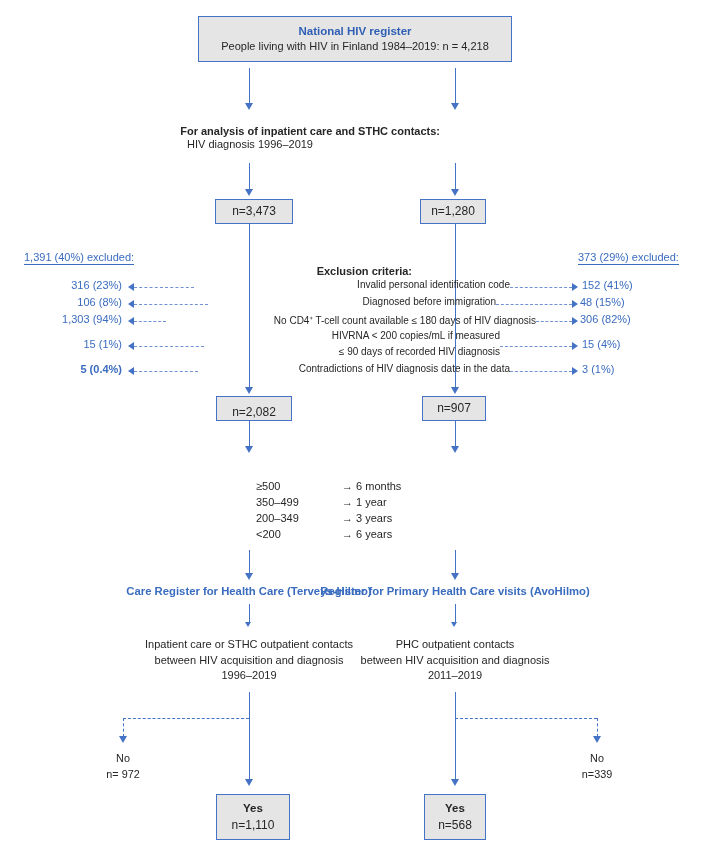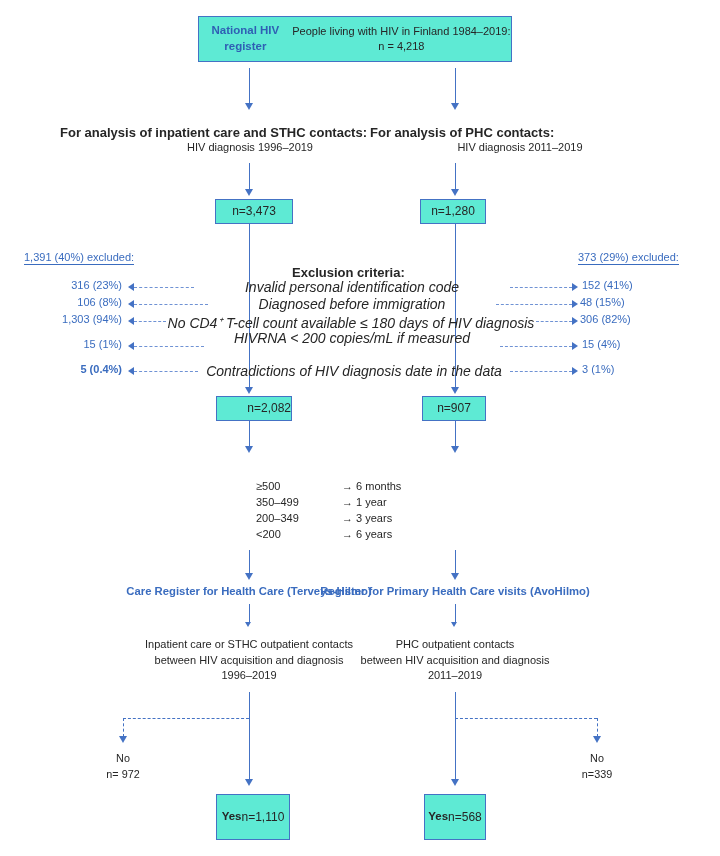--- a/index.html
+++ b/index.html
@@ -17,24 +17,24 @@
     height: 856px;
     background: #ffffff;
     overflow: hidden;
   }
   .abs { position: absolute; }
 
   
   .box {
     box-sizing: border-box;
     border: 1.3px solid #4472c4;
-    background: #5eead4;
+    background: #e5e5e5;
     text-align: center;
     display: flex;
-    flex-direction: row;
+    flex-direction: column;
     align-items: center;
     justify-content: center;
     line-height: 1.35;
   }
   .box-title {
     font-weight: bold;
     color: #2f5fb4;
     font-size: 11.5px;
   }
   .box-sub {
@@ -52,24 +52,24 @@
   }
 
   
   .txt {
     font-size: 11px;
     line-height: 1.42;
     color: #262626;
     text-align: center;
   }
   .hdr-bold {
-    font-size: 13px;
+    font-size: 11px;
     font-weight: bold;
     color: #262626;
-    text-align: left;
+    text-align: right;
   }
   .blue-bold {
     font-size: 11.3px;
     font-weight: bold;
     color: #3a6cbf;
     text-align: center;
     white-space: nowrap;
   }
   .excl-head {
     font-size: 11px;
@@ -80,25 +80,24 @@
     white-space: nowrap;
   }
   .excl-num {
     font-size: 11px;
     color: #3a6cbf;
     white-space: nowrap;
   }
   .excl-num.left  { text-align: right; }
   .excl-num.right { text-align: left; }
   .crit {
-    font-size: 14px;
-    color: #262626;
-    text-align: center;
-    white-space: nowrap;
-    font-style: italic;
+    font-size: 10px;
+    color: #262626;
+    text-align: right;
+    white-space: nowrap;
   }
   .nolabel {
     font-size: 10.8px;
     color: #262626;
     text-align: center;
     line-height: 1.45;
     white-space: nowrap;
   }
 
   
@@ -161,24 +160,20 @@
   <div class="abs arrowhead" style="left:244.5px; top:103px;"></div>
 
   <div class="abs vline thin" style="left:454.5px; top:68px; height:36px;"></div>
   <div class="abs arrowhead" style="left:450.5px; top:103px;"></div>
 
   <div class="abs" style="left:60px; top:125px; width:380px; text-align:center;">
     <div class="hdr-bold">For analysis of inpatient care and STHC contacts:</div>
     <div class="txt">HIV diagnosis 1996–2019</div>
   </div>
 
-  <div class="abs" style="left:370px; top:125px; width:300px; text-align:center;">
-    <div class="hdr-bold">For analysis of PHC contacts:</div>
-    <div class="txt">HIV diagnosis 2011–2019</div>
-  </div>
 
   <div class="abs vline" style="left:248.5px; top:163px; height:27px;"></div>
   <div class="abs arrowhead" style="left:244.5px; top:189px;"></div>
   <div class="abs vline thin" style="left:454.5px; top:163px; height:27px;"></div>
   <div class="abs arrowhead" style="left:450.5px; top:189px;"></div>
 
   <div class="abs box" style="left:215px; top:199px; width:78px; height:25px;">
     <div class="box-n">n=3,473</div>
   </div>
   <div class="abs box" style="left:420px; top:199px; width:66px; height:25px;">
@@ -219,20 +214,21 @@
   <div class="abs dash-h" style="left:134px; top:320.5px; width:32px;"></div>
   <div class="abs crit" style="left:166px; top:313px; width:370px;">No CD4⁺ T-cell count available ≤ 180 days of HIV diagnosis</div>
   <div class="abs dash-h" style="left:536px; top:320.5px; width:36px;"></div>
   <div class="abs arrowhead right" style="left:572px; top:317px;"></div>
   <div class="abs excl-num right" style="left:580px; top:313px; width:100px;">306 (82%)</div>
 
   <div class="abs excl-num left" style="left:30px; top:338px; width:92px;">15 (1%)</div>
   <div class="abs arrowhead left" style="left:128px; top:342px;"></div>
   <div class="abs dash-h" style="left:134px; top:345.5px; width:70px;"></div>
   <div class="abs crit" style="left:204px; top:330px; width:296px;">HIVRNA &lt; 200 copies/mL if measured</div>
+  <div class="abs crit" style="left:204px; top:346px; width:296px;">≤ 90 days of recorded HIV diagnosis</div>
   <div class="abs dash-h" style="left:500px; top:345.5px; width:72px;"></div>
   <div class="abs arrowhead right" style="left:572px; top:342px;"></div>
   <div class="abs excl-num right" style="left:582px; top:338px; width:100px;">15 (4%)</div>
 
   <div class="abs excl-num left" style="left:30px; top:363px; width:92px;font-weight:bold;">5 (0.4%)</div>
   <div class="abs arrowhead left" style="left:128px; top:367px;"></div>
   <div class="abs dash-h" style="left:134px; top:370.5px; width:64px;"></div>
   <div class="abs crit" style="left:198px; top:363px; width:312px;">Contradictions of HIV diagnosis date in the data</div>
   <div class="abs dash-h" style="left:510px; top:370.5px; width:62px;"></div>
   <div class="abs arrowhead right" style="left:572px; top:367px;"></div>

